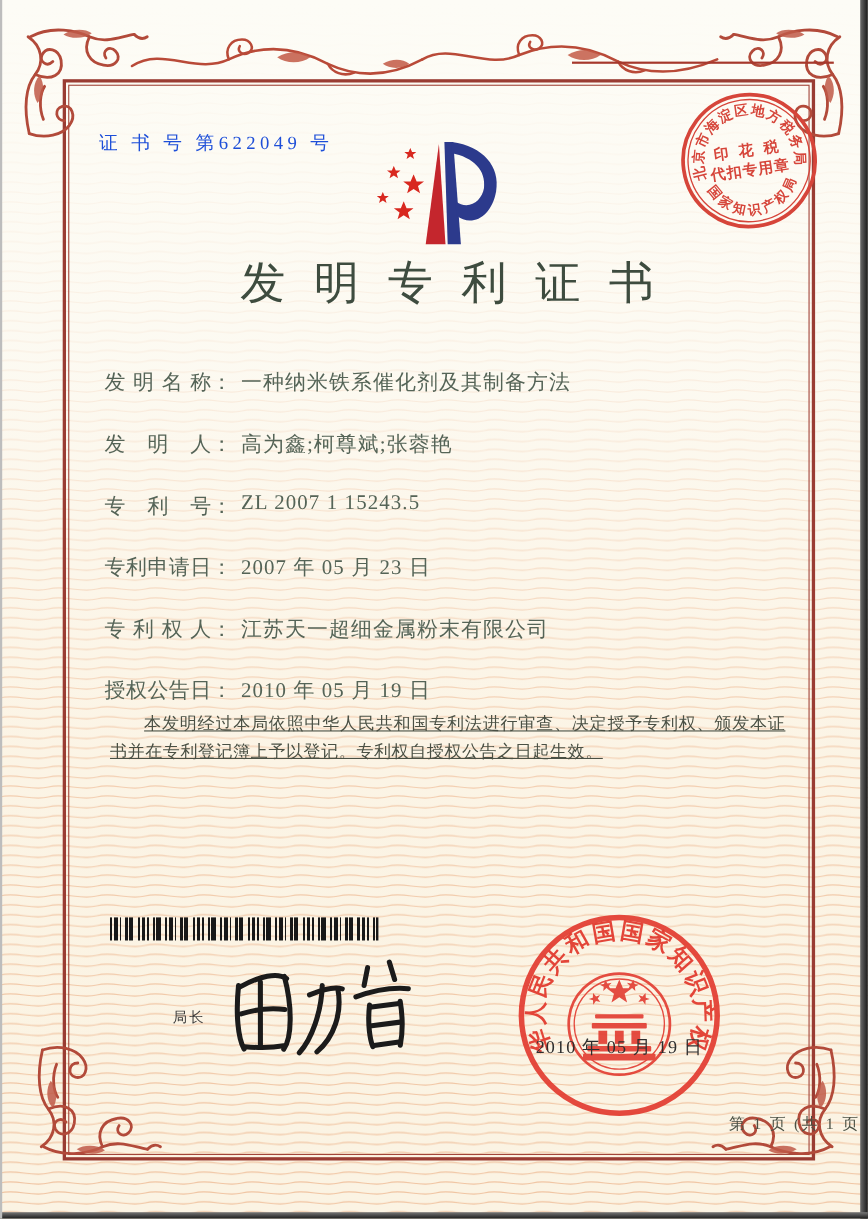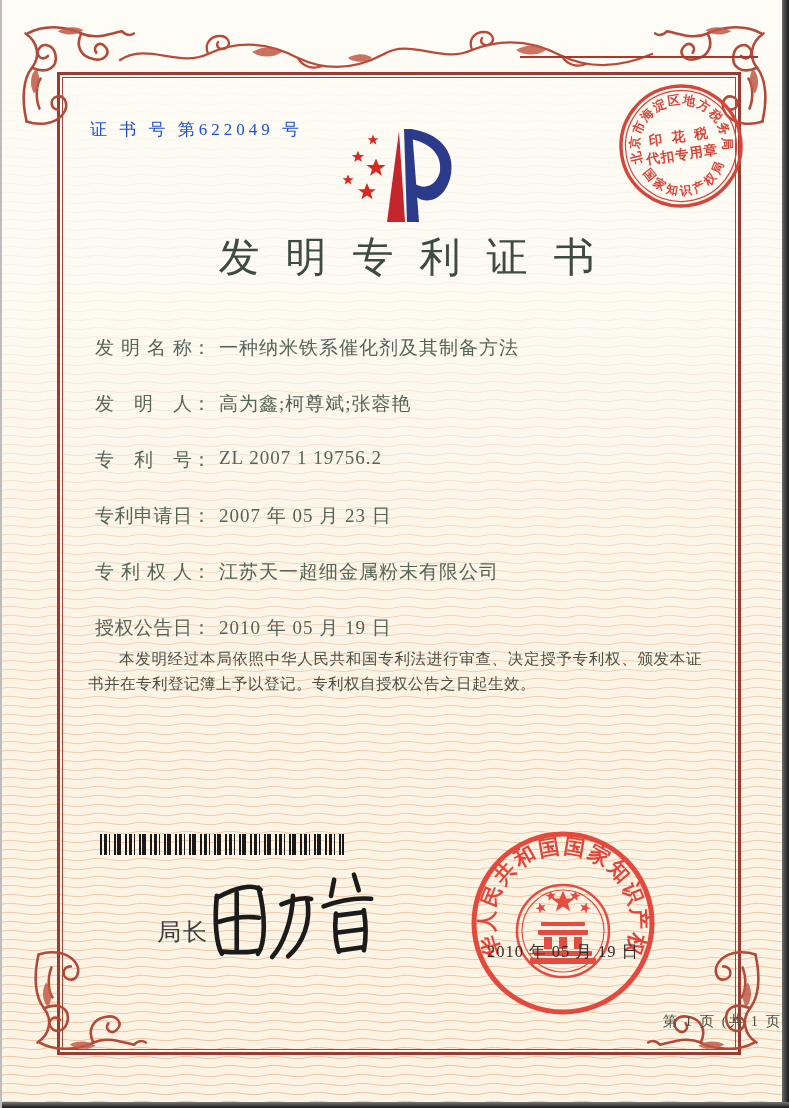--- a/index.html
+++ b/index.html
@@ -33,31 +33,31 @@
   .doc-title{left:12px;top:230px;width:789px;text-align:center;z-index:2;
     font-size:41px;color:#3e4c3f;font-weight:500;}
   .doc-title span{letter-spacing:26px;margin-right:-26px;}
   
   .fields{left:95px;top:335px;width:615px;z-index:2;color:#556457;}
   .frow{height:25px;margin-bottom:31px;font-size:19px;white-space:nowrap;}
   .flabel{display:inline-block;width:97px;text-align:justify;text-align-last:justify;vertical-align:top;}
   .fcolon{display:inline-block;margin-right:8px;vertical-align:top;}
   .fvalue{letter-spacing:1px;vertical-align:top;}
   
-  .paras{left:88px;top:646px;width:614px;z-index:2;color:#4a5044;}
+  .paras{left:100px;top:646px;width:614px;z-index:2;color:#4a5044;text-decoration:underline;}
   .paras p{margin:0;font-size:15.5px;line-height:25px;text-indent:2em;text-align:justify;letter-spacing:0.5px;}
   
   .barcode{left:100px;top:834px;width:244px;height:21px;z-index:2;
     background:repeating-linear-gradient(90deg,
       #181818 0 2px,transparent 2px 4px,
       #181818 4px 7px,transparent 7px 9px,
       #181818 9px 10px,transparent 10px 14px,
       #181818 14px 16px,transparent 16px 17px,
       #181818 17px 21px,transparent 21px 25px);}
-  .signer-label{left:157px;top:916px;font-size:24px;color:#3c3c3c;letter-spacing:2px;z-index:2;}
+  .signer-label{left:157px;top:916px;font-size:13px;color:#3c3c3c;letter-spacing:2px;z-index:2;}
   .signature{left:196px;top:856px;z-index:2;}
   .visually-hidden{position:absolute;width:1px;height:1px;overflow:hidden;clip:rect(0 0 0 0);}
   .big-seal{left:468px;top:828px;z-index:3;}
   .issue-date{left:468px;top:941px;width:190px;text-align:center;font-size:16.5px;color:#2e2e2e;letter-spacing:1px;z-index:4;}
   .footer{left:0;top:1012px;width:789px;text-align:right;font-size:14.5px;color:#4a5044;letter-spacing:2px;z-index:2;}
 </style>
 </head>
 <body>
 
 <svg width="0" height="0" style="position:absolute" aria-hidden="true">
@@ -170,21 +170,21 @@
 </div>
 
 <div class="abs fields">
   <div class="frow">
     <span class="flabel">发明名称</span><span class="fcolon">：</span><span class="fvalue">一种纳米铁系催化剂及其制备方法</span>
   </div>
   <div class="frow">
     <span class="flabel">发明人</span><span class="fcolon">：</span><span class="fvalue">高为鑫;柯尊斌;张蓉艳</span>
   </div>
   <div class="frow">
-    <span class="flabel">专利号</span><span class="fcolon">：</span><span class="fvalue">ZL 2007 1 19756.2</span>
+    <span class="flabel">专利号</span><span class="fcolon">：</span><span class="fvalue">ZL 2007 1 15243.5</span>
   </div>
   <div class="frow">
     <span class="flabel">专利申请日</span><span class="fcolon">：</span><span class="fvalue">2007 年 05 月 23 日</span>
   </div>
   <div class="frow">
     <span class="flabel">专利权人</span><span class="fcolon">：</span><span class="fvalue">江苏天一超细金属粉末有限公司</span>
   </div>
   <div class="frow">
     <span class="flabel">授权公告日</span><span class="fcolon">：</span><span class="fvalue">2010 年 05 月 19 日</span>
   </div>

